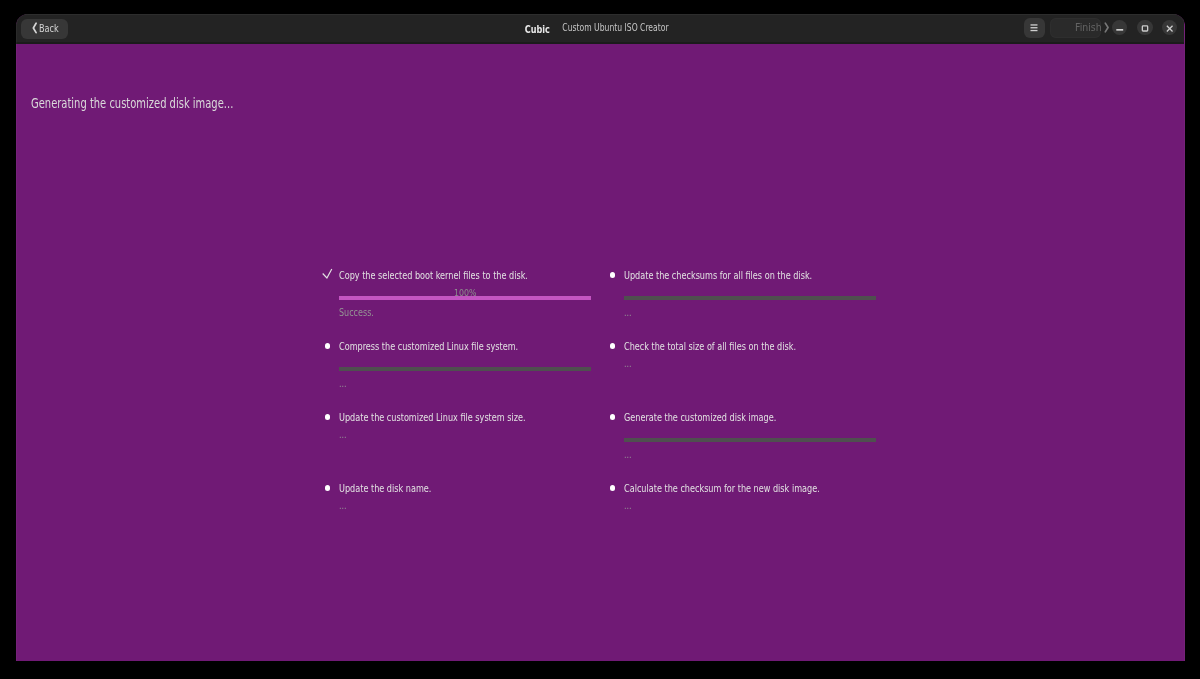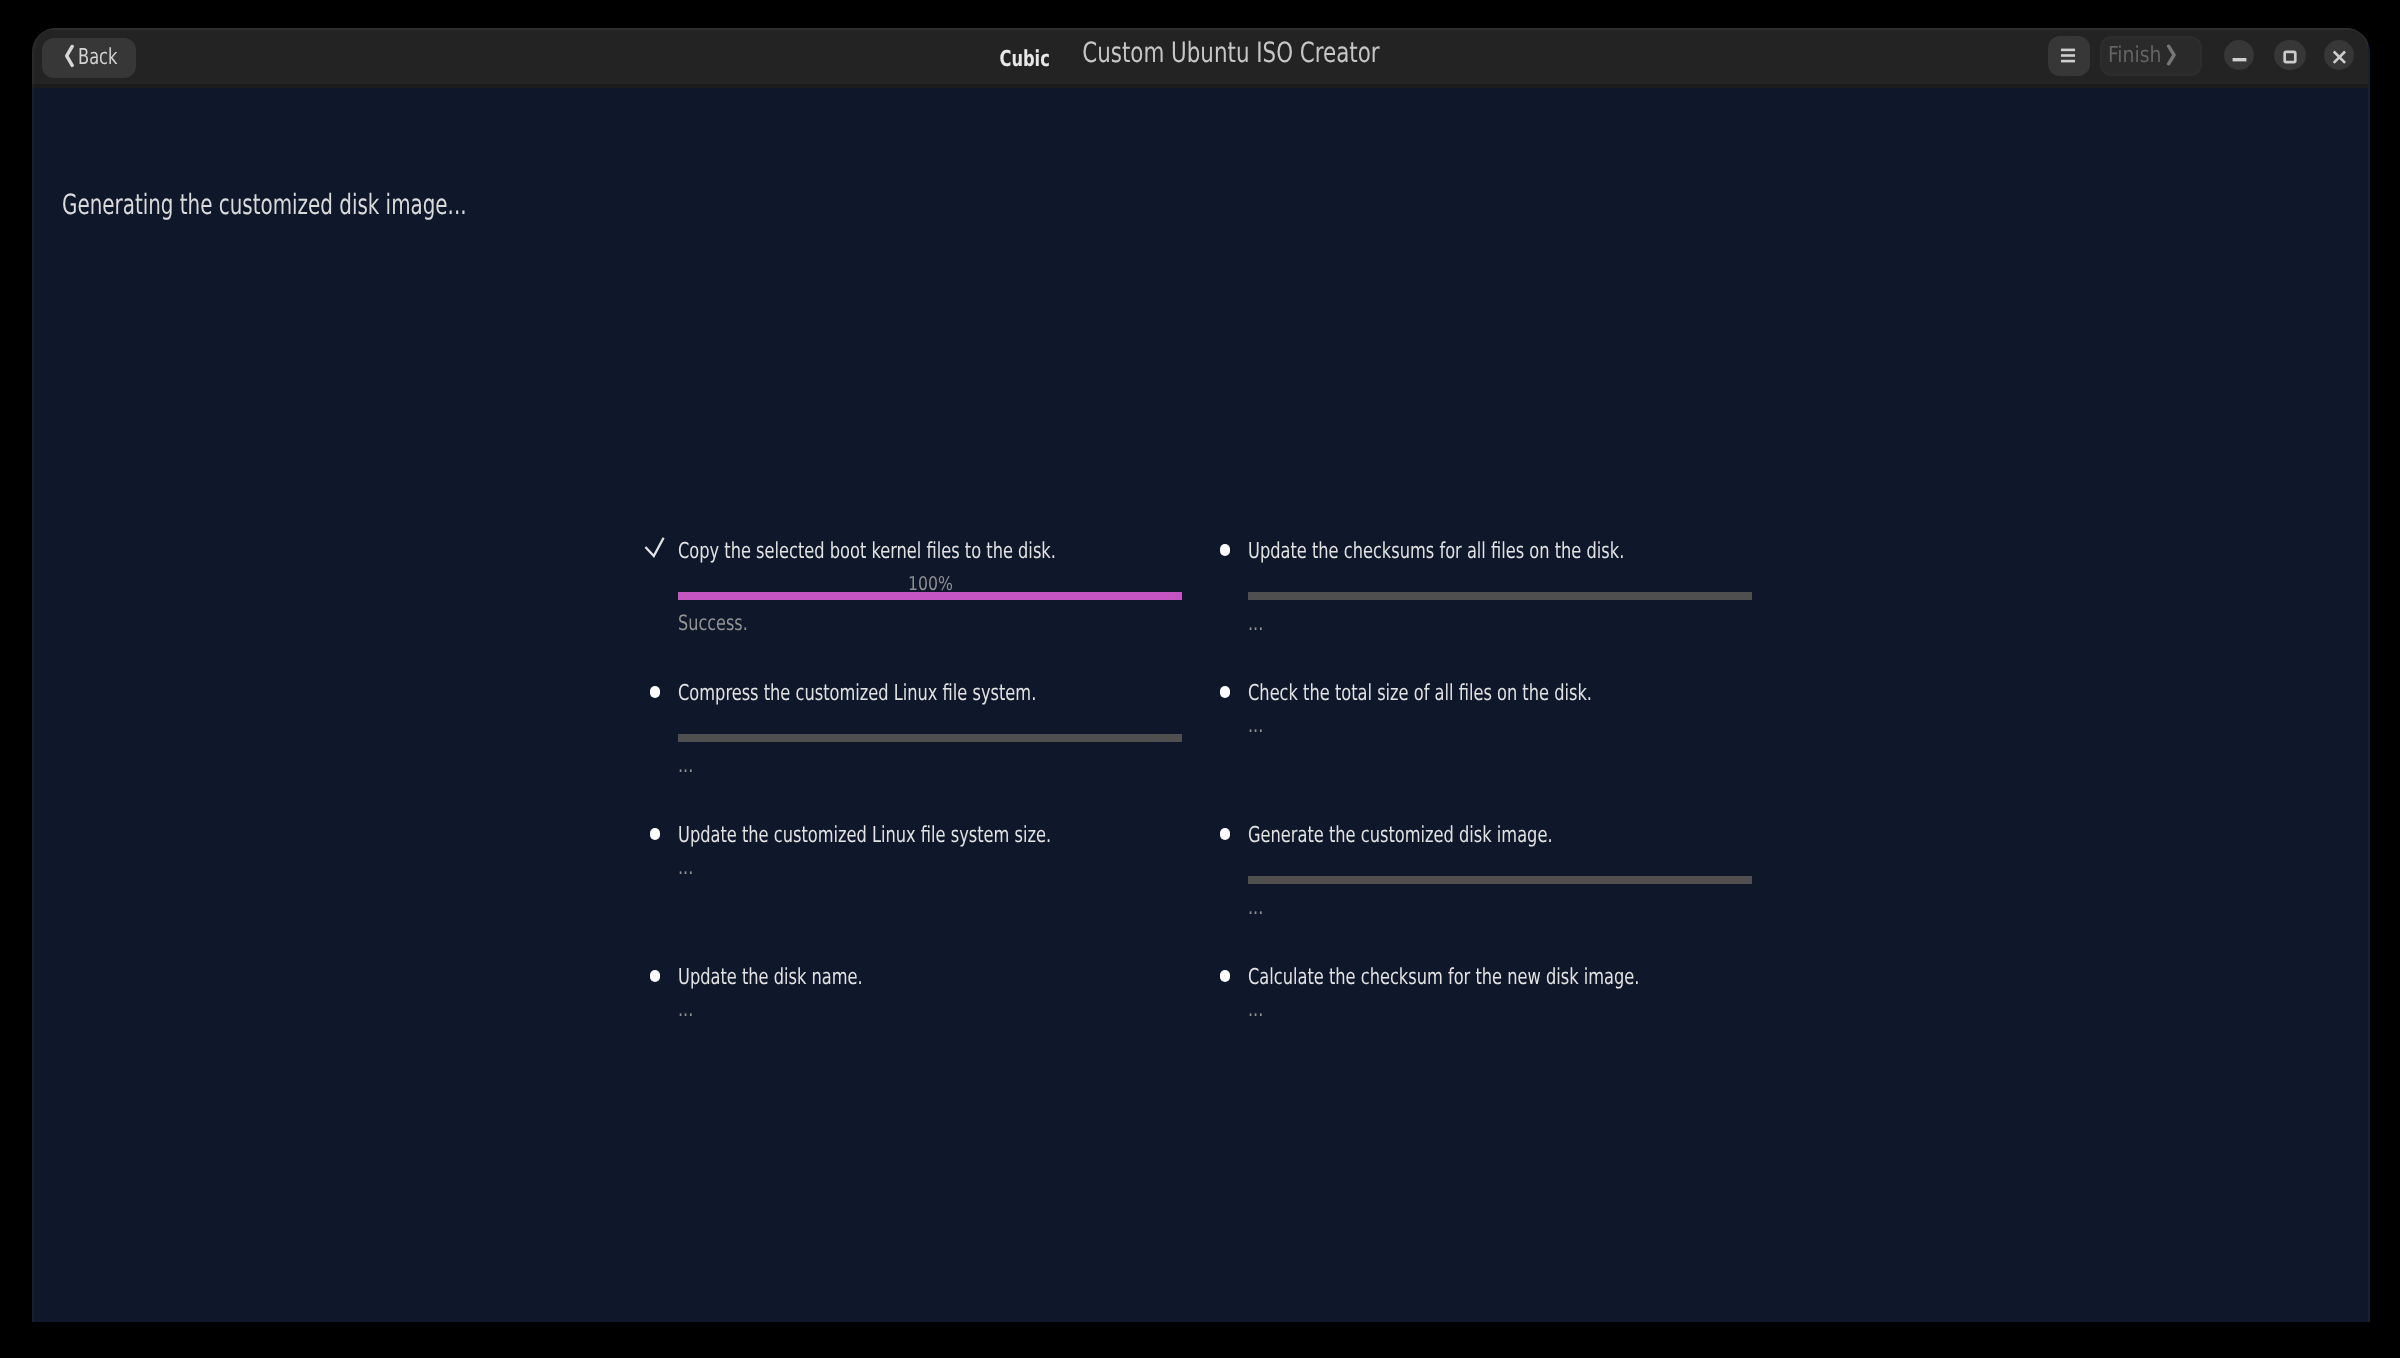--- a/index.html
+++ b/index.html
@@ -7,21 +7,21 @@
     width: 1200px; height: 679px;
     background: #000000;
     overflow: hidden;
     font-family: "DejaVu Sans", sans-serif;
     font-stretch: condensed;
   }
   .window {
     position: absolute;
     left: 16px; top: 14px;
     width: 1168.5px; height: 647px;
-    background: #0f172a;
+    background: #701a75;
     border-top-left-radius: 12px;
     border-top-right-radius: 12px;
     overflow: hidden;
   }
   .headerbar {
     position: absolute; left: 0; top: 0; width: 1168px;
     height: 27.8px;
     background: #232323;
     border-bottom: 2.2px solid #1b1b1b;
   }
@@ -34,21 +34,21 @@
     left: 0; right: 0; top: 0; height: 27.8px;
     display: flex; 
     align-items: center; justify-content: center;
   }
   .sx { display: inline-block; transform-origin: center top; }
   .title {
     font-size: 11px; font-weight: bold; color: #e8e8e8;
     line-height: 11px; margin-top: 2.8px;
   }
   .title .sx { transform: scaleX(0.82); }
-  .subtitle { font-size: 14px; color: #c6c6c6; line-height: 11px; }
+  .subtitle { font-size: 10px; color: #c6c6c6; line-height: 11px; }
   .subtitle .sx { transform: scaleX(0.85); }
   .back-btn {
     position: absolute; left: 5.2px; top: 4.6px;
     width: 46.6px; height: 20px;
     background: #373737;
     border-radius: 6px;
   }
   .back-inner { position:absolute; left: 10.6px; top: 0; height: 19.5px; display:flex; align-items:center; }
   .back-label, .finish-label {
     font-size: 11px; color: #d4d4d4; line-height: 11px;
@@ -58,21 +58,21 @@
   .menu-btn {
     position:absolute; left: 1008.3px; top: 4.3px;
     width: 20.3px; height: 20px; background: #373737; border-radius: 6px;
   }
   .finish-btn {
     position:absolute; left: 1034px; top: 4.0px;
     height: 19.8px; width: 51px; background: #2a2a2a;
     box-shadow: inset 0 0 0 1px #2e2e2e;
     border-radius: 6px;
   }
-  .finish-inner { position:absolute; left: 4px; top:0; height:19.5px; display:flex; align-items:center;justify-content:flex-end; }
+  .finish-inner { position:absolute; left: 25px; top:0; height:19.5px; display:flex; align-items:center;justify-content:flex-end; }
   .wc { position:absolute; top: 6.1px; width: 15.4px; height: 15.4px; border-radius: 50%; background: #373737; }
   .wc svg { position:absolute; left:0; top:0; }
   .content { position: absolute; left:0; top: 30px; width:1168px; height: 616px; margin-top: 41px; }
   .edge-highlight {
     position:absolute; left:0; top:0; width:1168.5px; height:647px;
     box-shadow: inset 1px 0 0 rgba(255,255,255,0.035), inset -1px 0 0 rgba(255,255,255,0.035);
     border-top-left-radius: 12px; border-top-right-radius: 12px;
     pointer-events:none;
   }
   .page-title {

